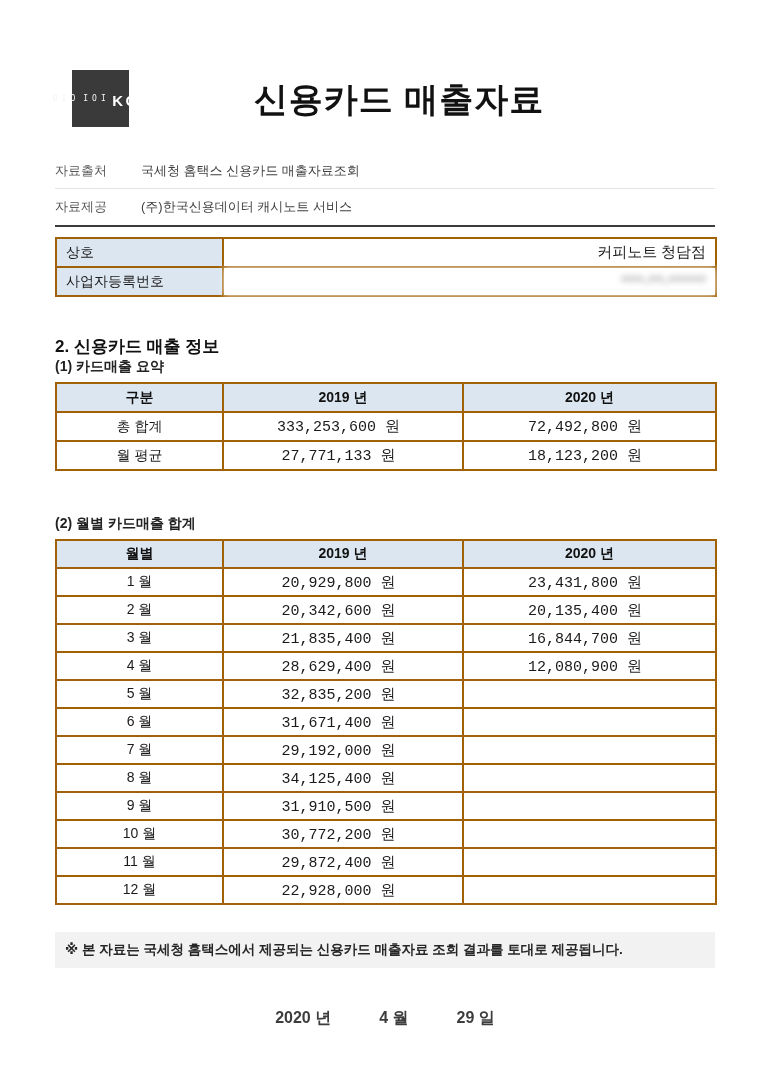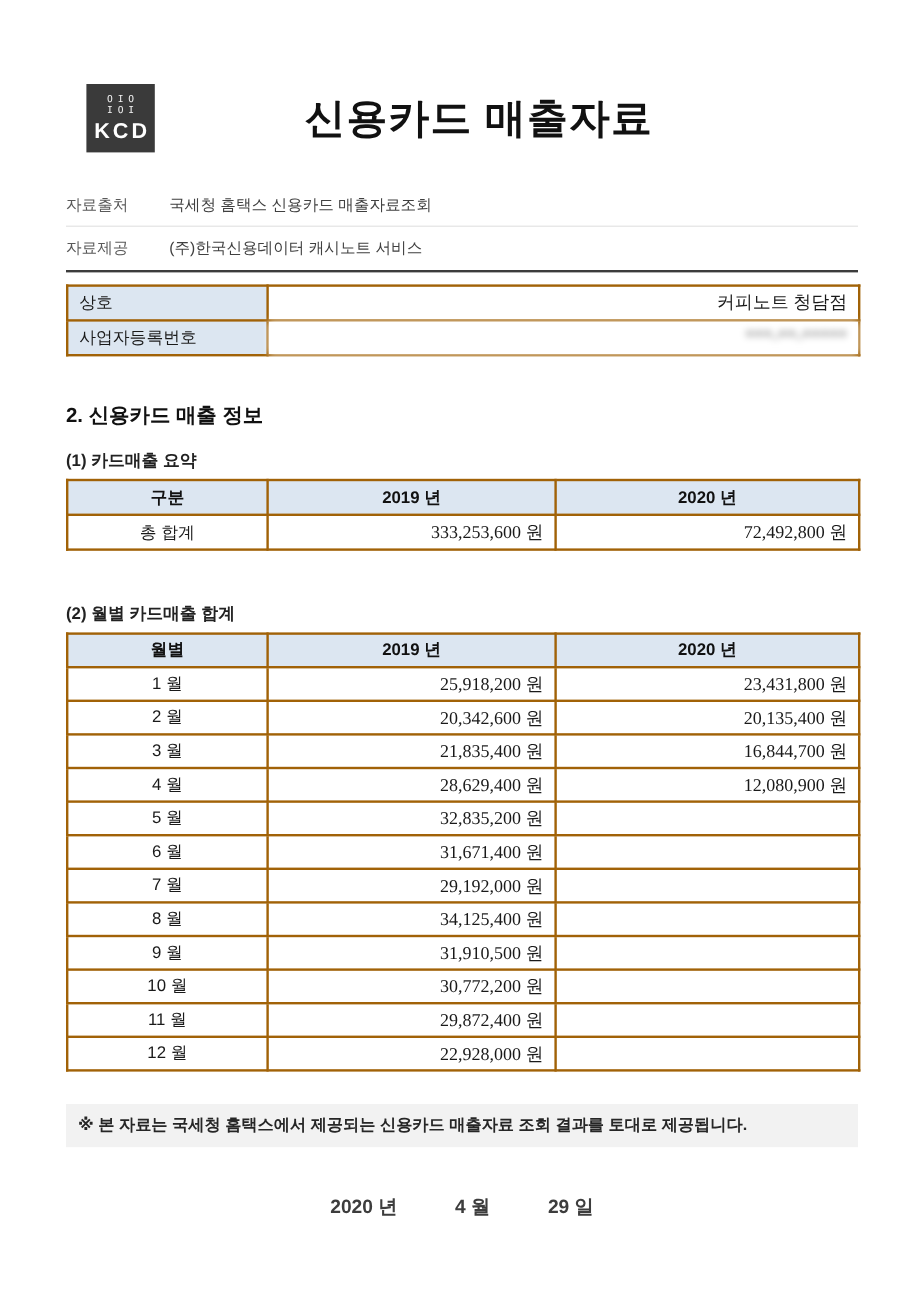--- a/index.html
+++ b/index.html
@@ -3,50 +3,50 @@
 <meta charset="utf-8">
 <style>
   * { margin:0; padding:0; box-sizing:border-box; }
   html,body { width:765px; height:1079px; background:#ffffff; }
   body { font-family:"Liberation Sans","DejaVu Sans",sans-serif; color:#1a1a1a; }
   .page { width:765px; height:1079px; padding:70px 50px 0 55px; position:relative; overflow:hidden; }
 
   
   .doc-header { position:relative; height:60px; margin-bottom:24px; }
   .logo { position:absolute; left:17px; top:0; width:57px; height:57px; background:#3a3a3a;
-          display:flex; flex-direction:column; align-items:center; justify-content:center; }
+          display:flex; align-items:center; justify-content:center; }
   .logo-dots { color:#f4f4f4; font-size:8px; letter-spacing:4px; line-height:9px;
                font-family:"DejaVu Sans Mono",monospace; text-indent:4px; }
-  .logo-kcd { color:#ffffff; font-size:18px; font-weight:bold; letter-spacing:2.5px;
+  .logo-kcd { color:#ffffff; font-size:15px; font-weight:bold; letter-spacing:2.5px;
               margin-top:3px; text-indent:2.5px; }
   .doc-title { text-align:center; font-size:34px; font-weight:bold; letter-spacing:1px;
                line-height:58px; color:#111; padding-left:28px; }
 
   
   .meta { margin-top:6px; }
   .meta-row { display:flex; align-items:center; height:35px; font-size:13px; }
   .meta-row.first { border-bottom:1px solid #e3e3e3; }
   .meta-label { width:86px; color:#595959; }
   .meta-value { color:#404040; }
   .meta-rule { border:none; border-top:2px solid #3c3c3c; margin-top:1px; }
 
   
   .section-heading { font-size:17px; font-weight:bold; color:#111; margin-top:28px; }
-  .sub-heading { font-size:14px; font-weight:600; color:#222; margin-top:17px; }
+  .sub-heading { font-size:14px; font-weight:600; color:#222; }
 
   
   table { border-collapse:collapse; width:660px; table-layout:fixed; }
   table, th, td { border:2px solid #a16207; }
   table { border-width:2px; }
   th { background:#dce6f1; font-size:14px; font-weight:bold; color:#111;
        height:29px; text-align:center; }
   td { height:29px; font-size:14px; color:#1a1a1a; background:#fff; }
   td.label-cell { text-align:center; }
-  td.num-cell { text-align:right; padding-right:9px;
-                font-family:Liberation Serif, serif; font-size:15px; }
+  td.num-cell { text-align:center; padding-right:9px;
+                font-family:Liberation Mono, monospace; font-size:15px; }
   .info-table { margin-top:10px; }
   .info-table td.head-cell { background:#dce6f1; text-align:left; padding-left:9px;
                              font-size:14px; }
   .info-table td.value-cell { text-align:right; padding-right:9px;
                               font-family:"Liberation Serif","DejaVu Serif",serif; font-size:15px;margin-top:40px; }
   .redacted { filter:blur(3px); color:#666; }
   .summary-table, .monthly-table { margin-top:6px; }
   .monthly-table th, .monthly-table td { height:28px; }
   col.c1 { width:167px; } col.c2 { width:240px; } col.c3 { width:253px; }
   .info-table col.c1 { width:167px; } .info-table col.c2 { width:493px; }
@@ -117,40 +117,45 @@
         <tr>
       <th>구분</th>
       <th>2019 년</th>
       <th>2020 년</th>
     </tr>
     <tr>
       <td class="label-cell">총 합계</td>
       <td class="num-cell">333,253,600 원</td>
       <td class="num-cell">72,492,800 원</td>
     </tr>
+    <tr>
+      <td class="label-cell">월 평균</td>
+      <td class="num-cell">27,771,133 원</td>
+      <td class="num-cell">18,123,200 원</td>
+    </tr>
   </tbody>
     </table>
 
   <div class="sub-heading gap-xl">(2) 월별 카드매출 합계</div>
 
   <table class="monthly-table">
     <colgroup>
         <col class="c1">
         <col class="c2">
         <col class="c3">
       </colgroup>
     <tbody>
         <tr>
       <th>월별</th>
       <th>2019 년</th>
       <th>2020 년</th>
     </tr>
     <tr>
       <td class="label-cell">1 월</td>
-      <td class="num-cell">25,918,200 원</td>
+      <td class="num-cell">20,929,800 원</td>
       <td class="num-cell">23,431,800 원</td>
     </tr>
     <tr>
       <td class="label-cell">2 월</td>
       <td class="num-cell">20,342,600 원</td>
       <td class="num-cell">20,135,400 원</td>
     </tr>
     <tr>
       <td class="label-cell">3 월</td>
       <td class="num-cell">21,835,400 원</td>

